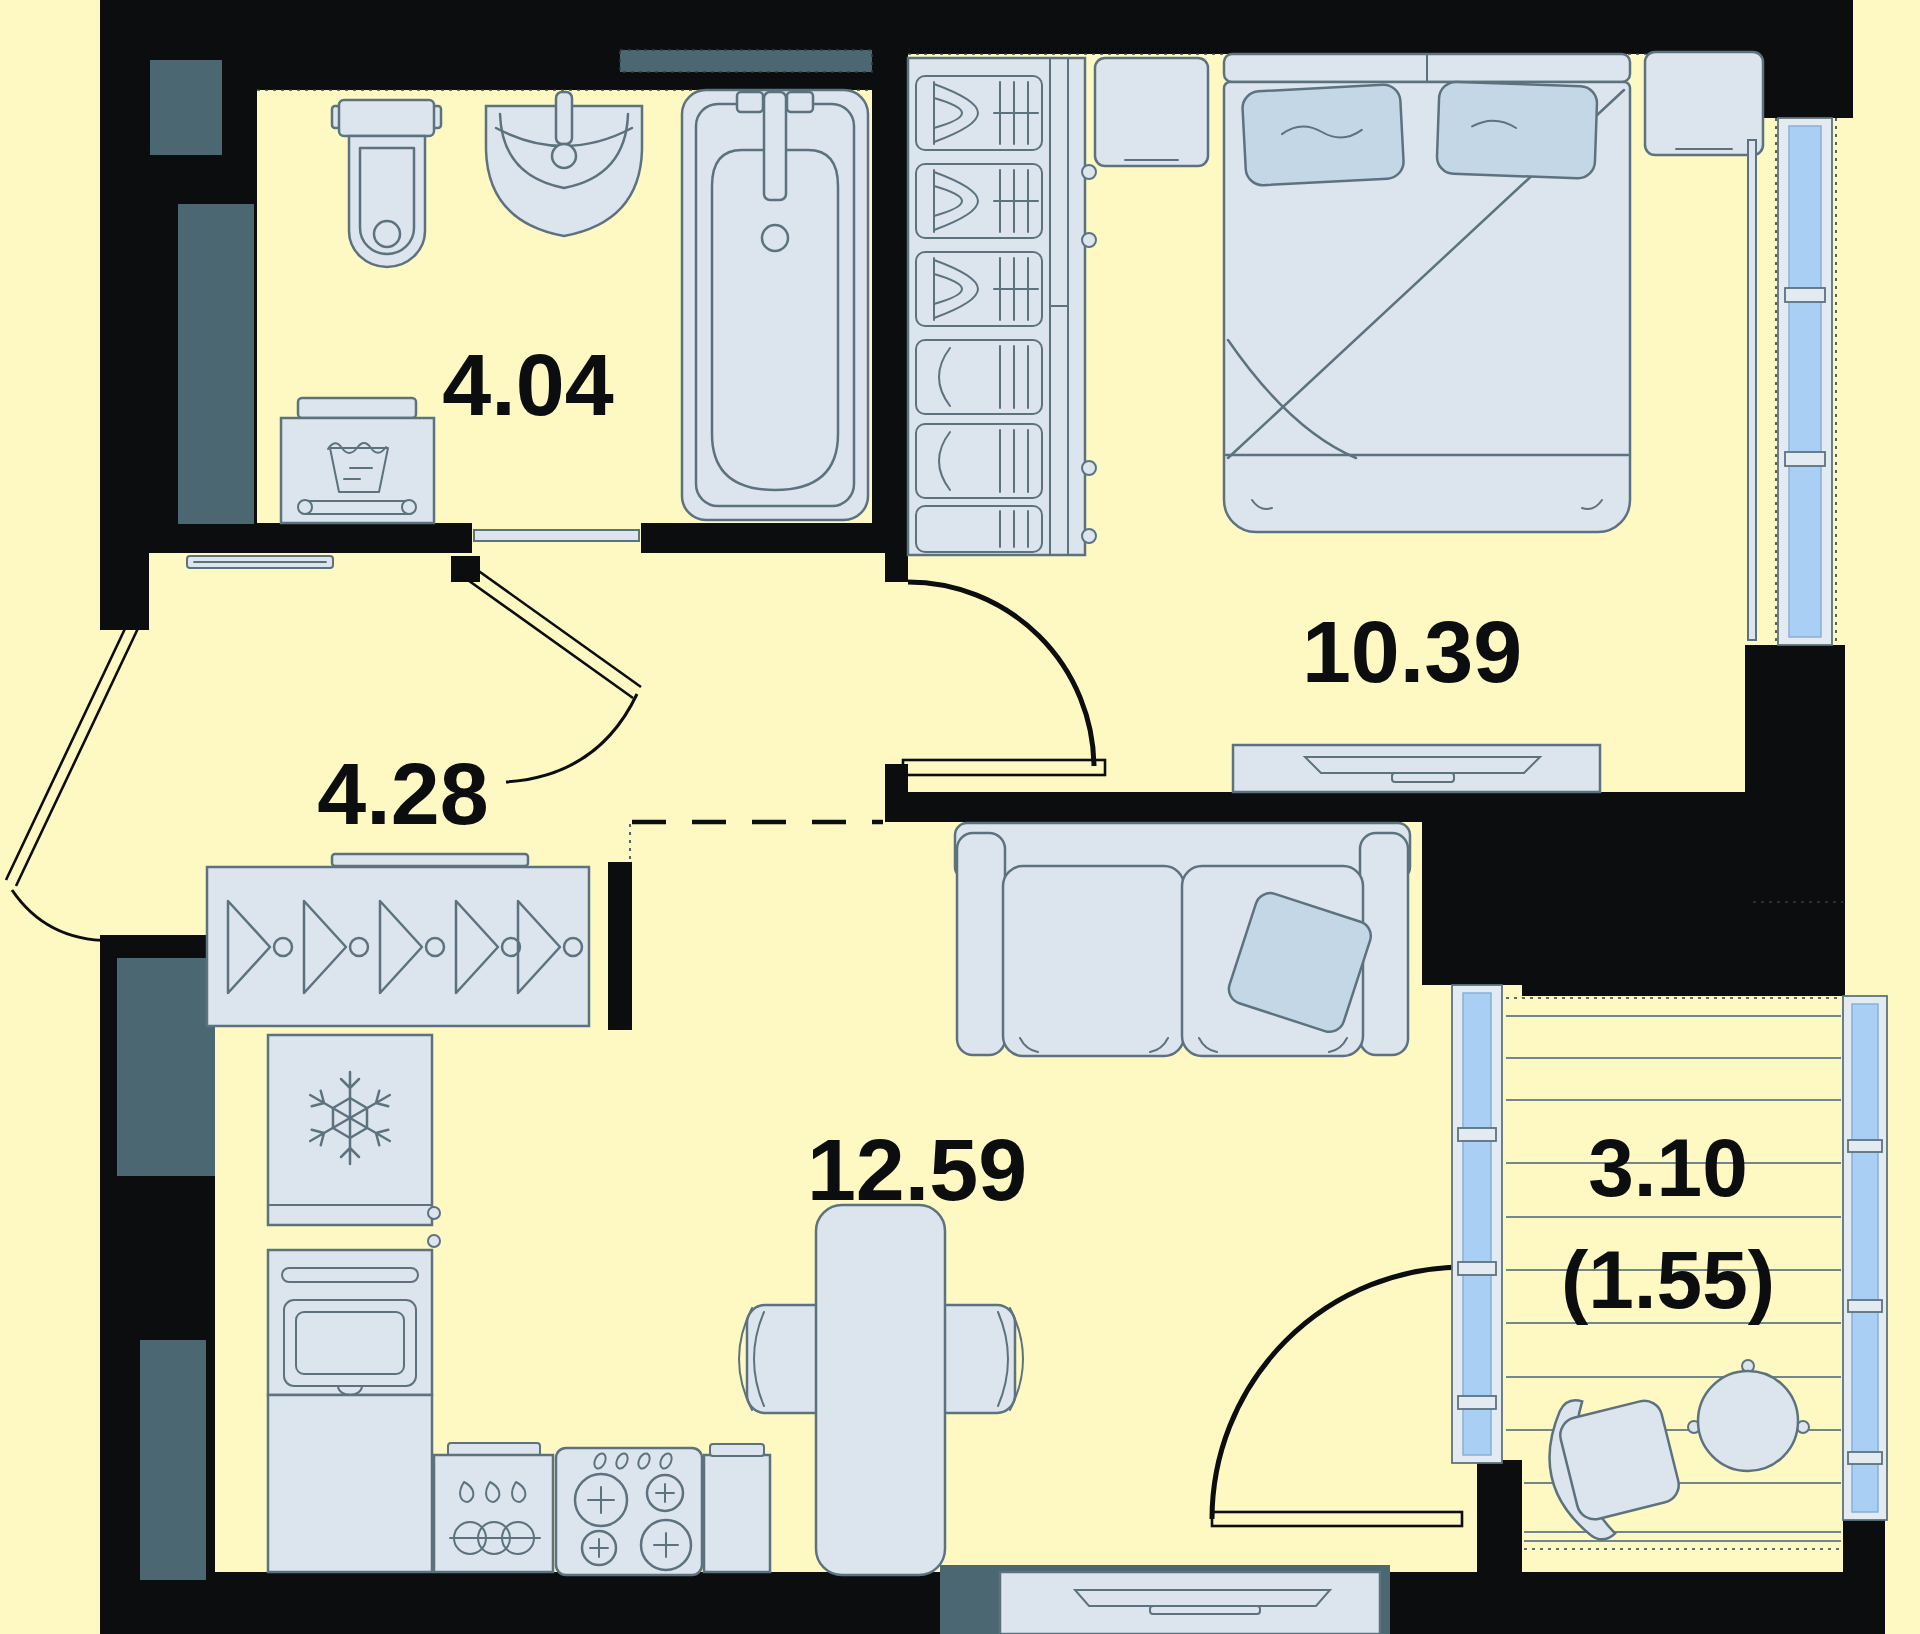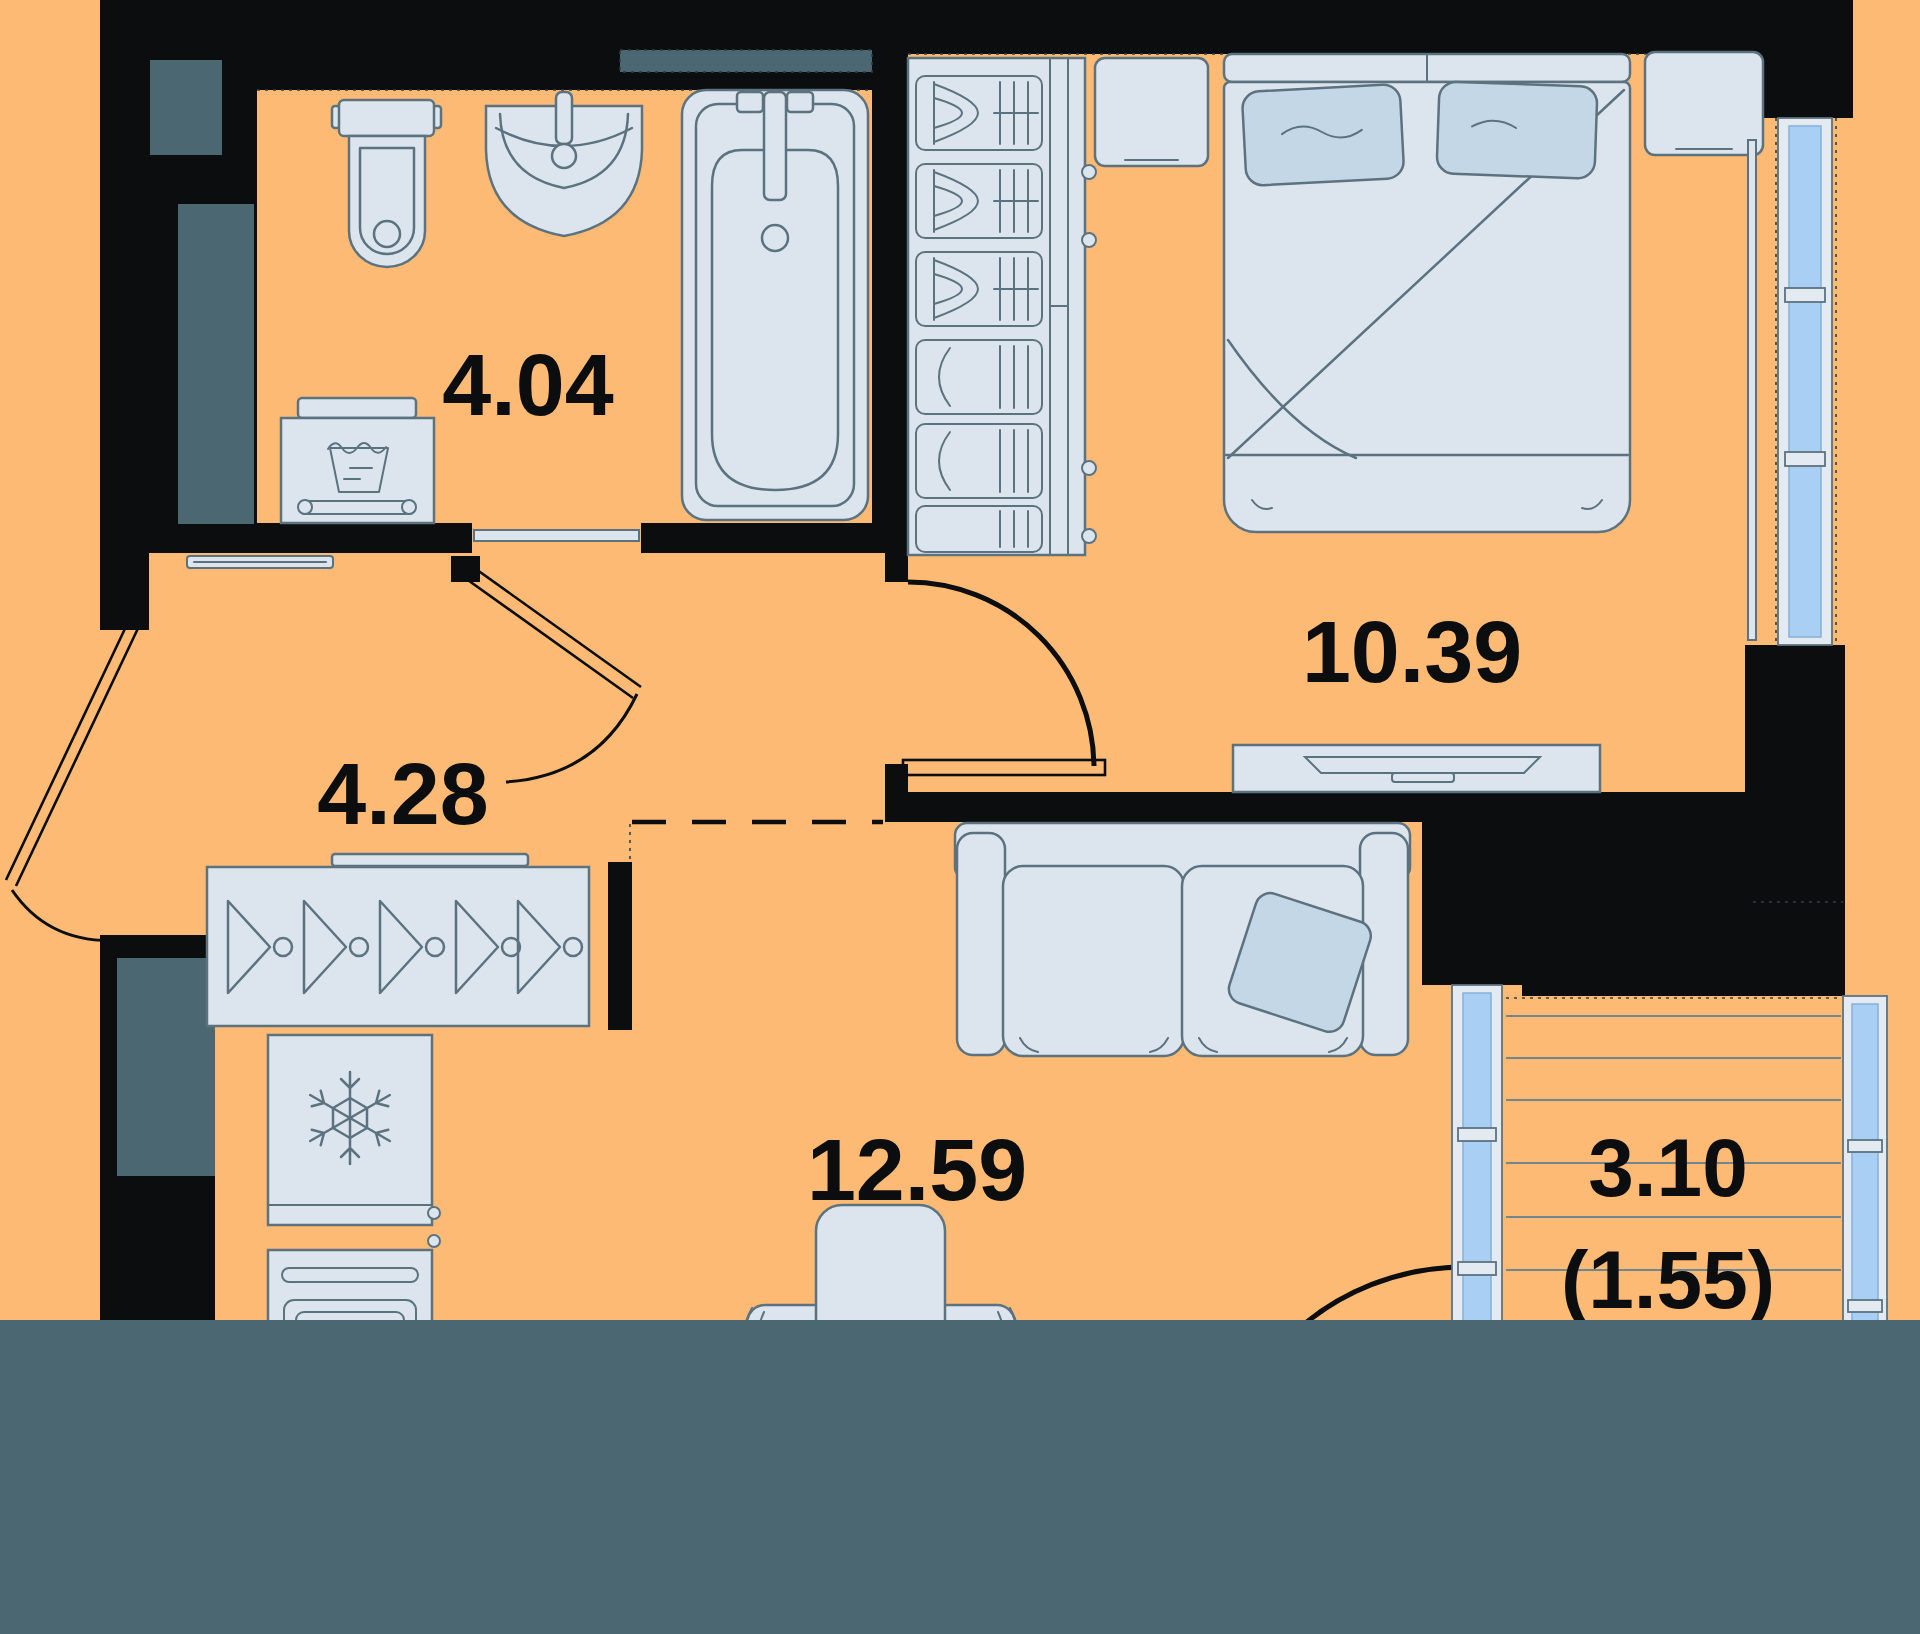--- a/index.html
+++ b/index.html
@@ -1,16 +1,16 @@
 <!DOCTYPE html>
 <html><head>
 <meta charset="utf-8">
 <style>
   html,body{margin:0;padding:0;background:#4B6772;}
-  .stage{position:relative;width:1920px;height:1320px;background:#fdba74;overflow:hidden;}
+  .stage{position:relative;width:1920px;height:1634px;background:#fef9c3;overflow:hidden;}
   svg{display:block}
   .w{fill:#0B0D0E;}
   .bg{fill:#4B6772;}
   .f{fill:#DCE5ED;stroke:#5C737F;stroke-width:2.5;}
   .f2{fill:#DCE5ED;stroke:#5C737F;stroke-width:2;}
   .ac{fill:#C3D7E7;stroke:#5C737F;stroke-width:2.5;}
   .s{fill:none;stroke:#5C737F;stroke-width:2.5;stroke-linecap:round;stroke-linejoin:round;}
   .s2{fill:none;stroke:#5C737F;stroke-width:2;stroke-linecap:round;stroke-linejoin:round;}
   .deck{fill:none;stroke:#71868F;stroke-width:2;}
   .glassf{fill:#E3EAF1;stroke:#5C737F;stroke-width:1.8;}

